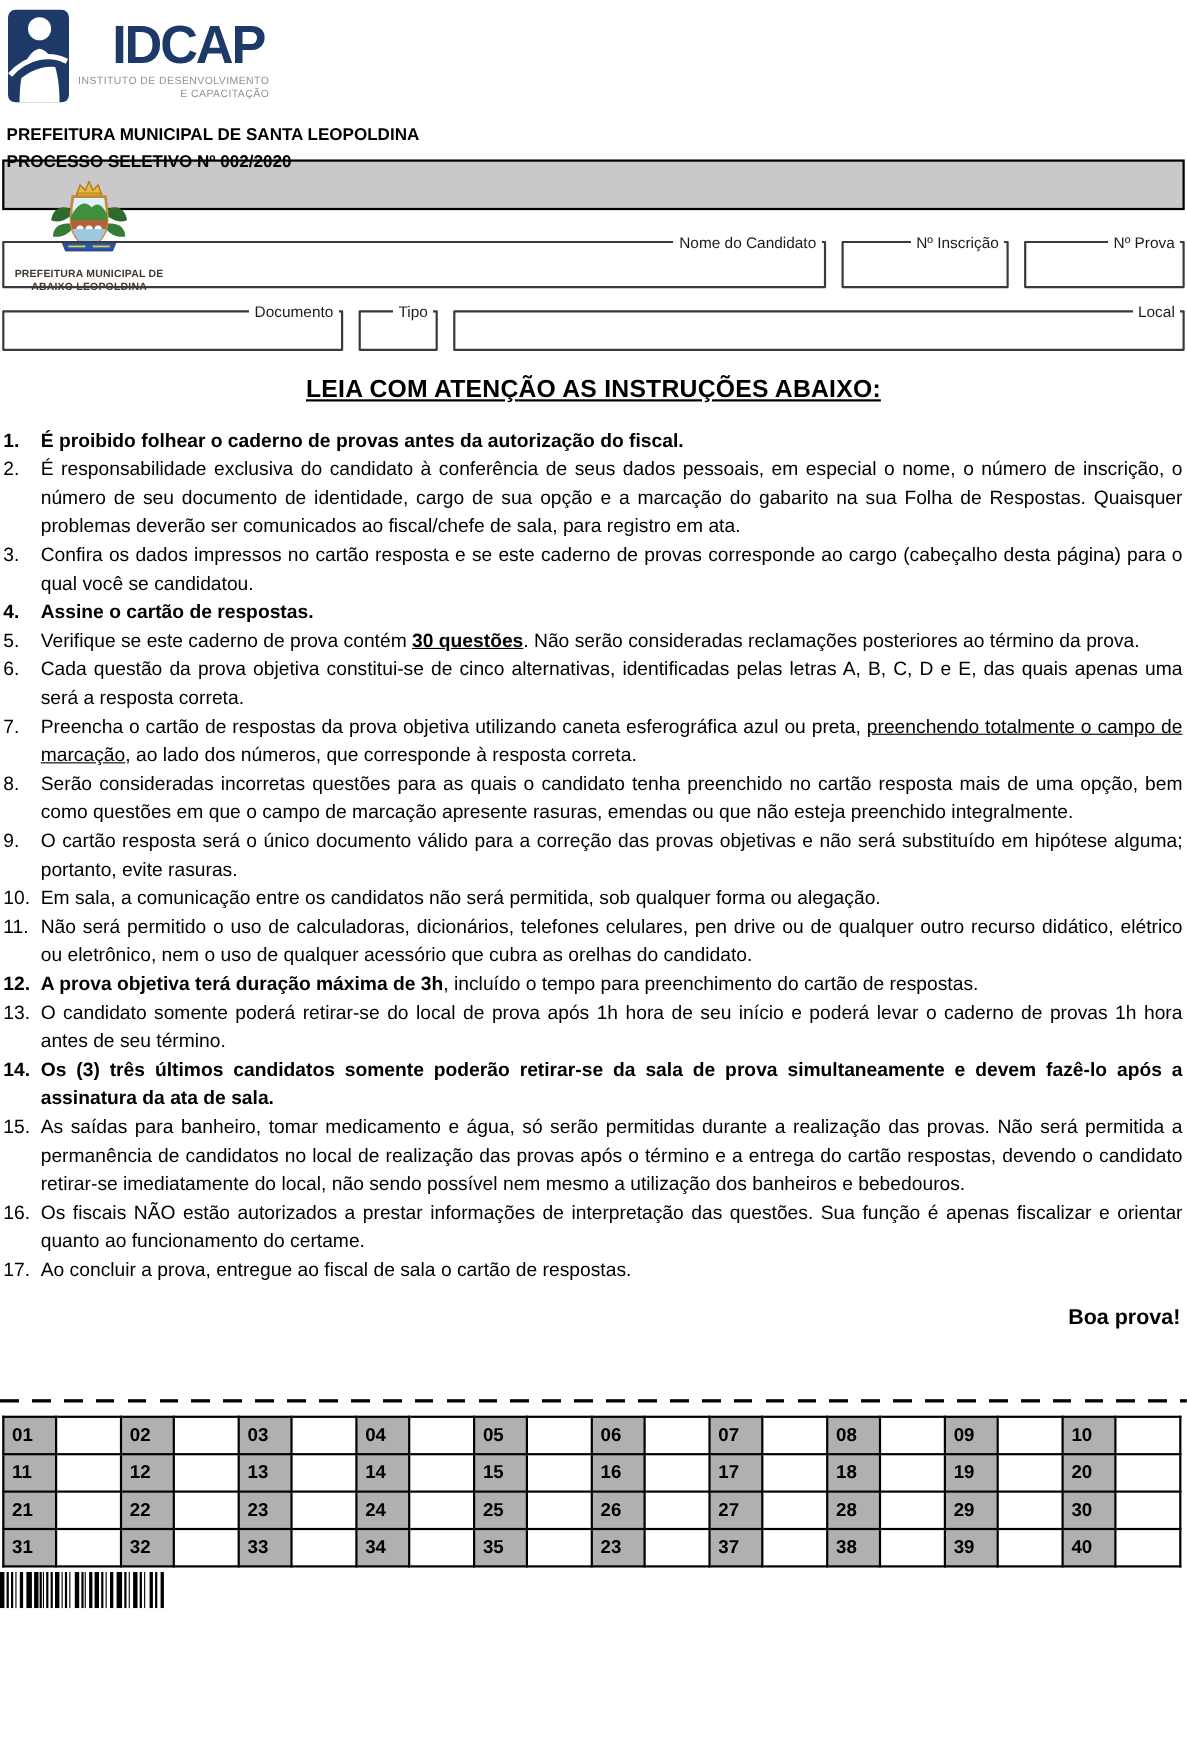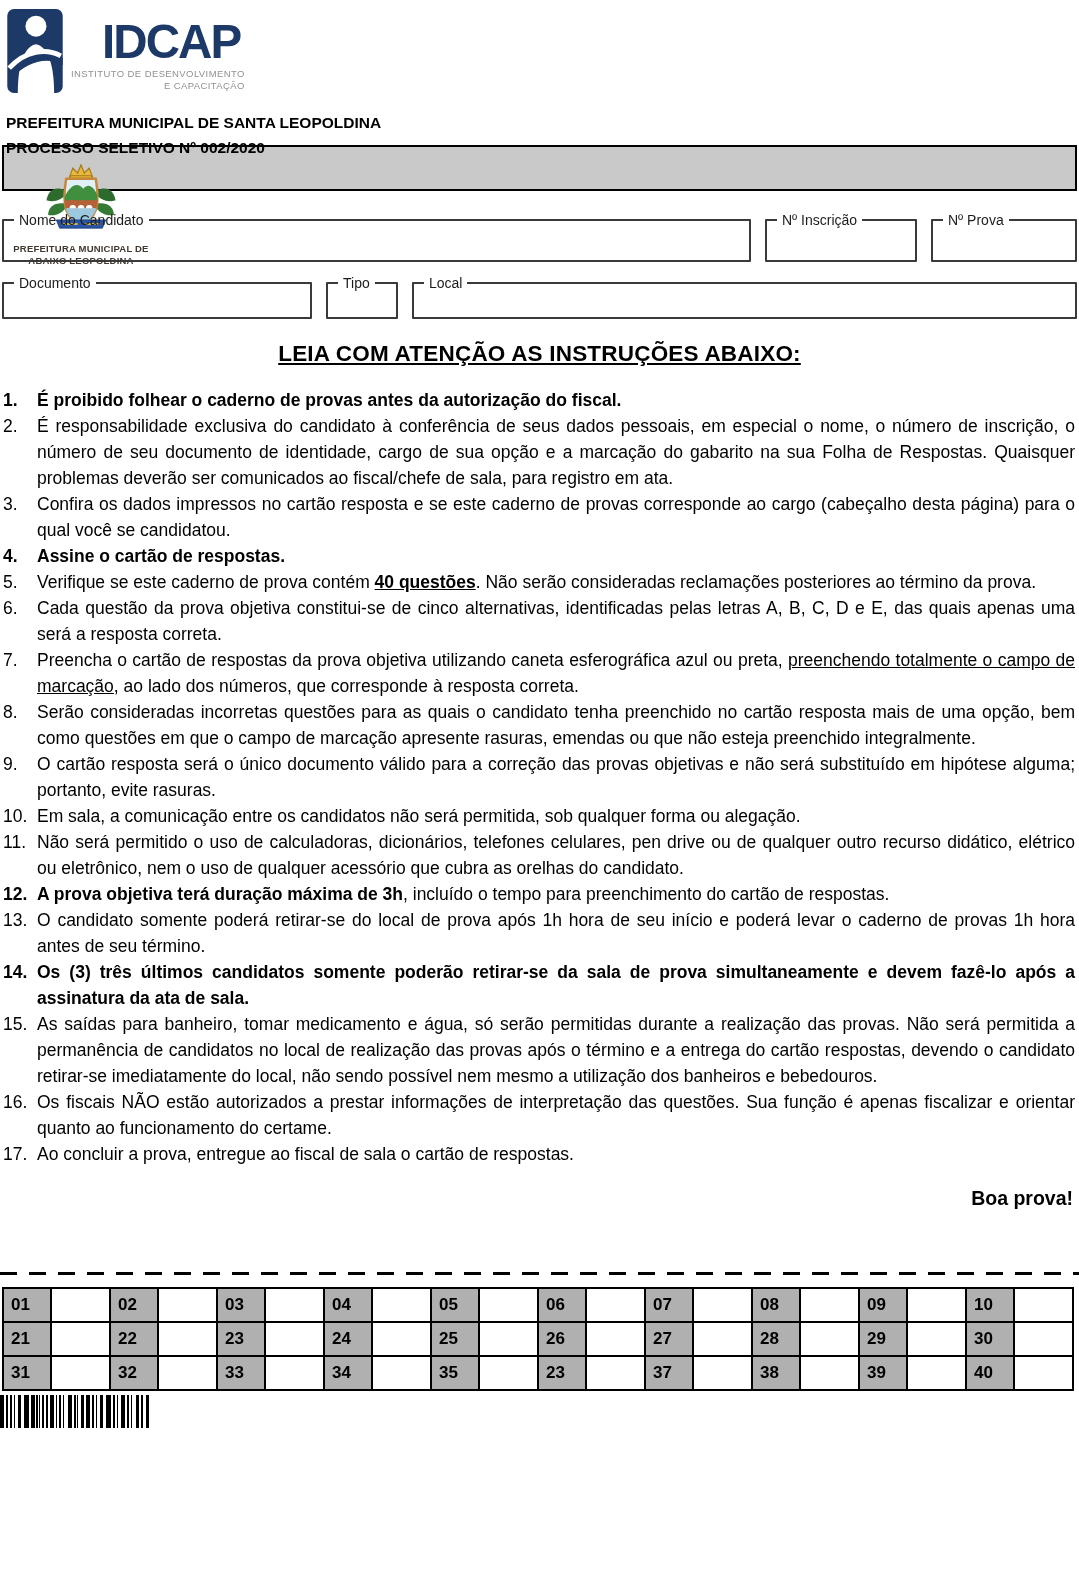--- a/index.html
+++ b/index.html
@@ -17,21 +17,21 @@
   .idcap-sub{font-size:9.5px;color:#919191;text-align:right;line-height:1.3;letter-spacing:.4px;margin-top:-6px;}
   .header-center{flex:1;font-weight:bold;font-size:15.5px;line-height:1.6;padding-top:17px;}
   .logo-crest{width:150px;text-align:center;padding-top:3px;}
   .crest-caption{font-size:9.5px;font-weight:bold;color:#43382e;line-height:1.35;letter-spacing:.2px;margin-top:1px;}
   
   .gray-bar{margin:41px 2px 0 2px;height:46px;background:#c9c9c9;border:2px solid #000;box-sizing:border-box;}
   
   .form-row{display:flex;gap:14px;margin:0 2px;}
   .form-row.row1{margin-top:21px;}
   .form-row.row2{margin-top:13px;}
-  fieldset{border:2px solid #3a3a3a;margin:0;padding:0 6px;box-sizing:border-box;min-inline-size:0;border-radius:1px;}
+  fieldset{border:2px solid #3a3a3a;margin:0;padding:0 6px;box-sizing:border-box;min-inline-size:0;border-radius:1px;text-align:right;}
   .form-row.row1 fieldset{height:50px;}
   .form-row.row2 fieldset{height:44px;}
   legend{font-size:14px;color:#1c1c1c;padding:0 5px;margin-left:4px;white-space:nowrap;}
   .f-nome{flex:1;}
   .f-inscricao{width:152px;}
   .f-prova{width:146px;}
   .f-doc{width:310px;}
   .f-tipo{width:72px;}
   .f-local{flex:1;}
   .field-value{width:100%;height:100%;}
@@ -159,21 +159,21 @@
     <div class="item">
       <span class="num">3.</span>
       <div class="body"><span>Confira os dados impressos no cartão resposta e se este caderno de provas corresponde ao cargo (cabeçalho desta página) para o qual você se candidatou.</span></div>
     </div>
     <div class="item">
       <span class="num b">4.</span>
       <div class="body"><span class="b">Assine o cartão de respostas.</span></div>
     </div>
     <div class="item">
       <span class="num">5.</span>
-      <div class="body"><span>Verifique se este caderno de prova contém </span><span class="b u">40 questões</span><span>. Não serão consideradas reclamações posteriores ao término da prova.</span></div>
+      <div class="body"><span>Verifique se este caderno de prova contém </span><span class="b u">30 questões</span><span>. Não serão consideradas reclamações posteriores ao término da prova.</span></div>
     </div>
     <div class="item">
       <span class="num">6.</span>
       <div class="body"><span>Cada questão da prova objetiva constitui-se de cinco alternativas, identificadas pelas letras A, B, C, D e E, das quais apenas uma será a resposta correta.</span></div>
     </div>
     <div class="item">
       <span class="num">7.</span>
       <div class="body"><span>Preencha o cartão de respostas da prova objetiva utilizando caneta esferográfica azul ou preta, </span><span class="u">preenchendo totalmente o campo de marcação</span><span>, ao lado dos números, que corresponde à resposta correta.</span></div>
     </div>
     <div class="item">
@@ -237,20 +237,42 @@
         <td class="a"></td>
         <td class="q">06</td>
         <td class="a"></td>
         <td class="q">07</td>
         <td class="a"></td>
         <td class="q">08</td>
         <td class="a"></td>
         <td class="q">09</td>
         <td class="a"></td>
         <td class="q">10</td>
+        <td class="a"></td>
+      </tr>
+      <tr>
+        <td class="q">11</td>
+        <td class="a"></td>
+        <td class="q">12</td>
+        <td class="a"></td>
+        <td class="q">13</td>
+        <td class="a"></td>
+        <td class="q">14</td>
+        <td class="a"></td>
+        <td class="q">15</td>
+        <td class="a"></td>
+        <td class="q">16</td>
+        <td class="a"></td>
+        <td class="q">17</td>
+        <td class="a"></td>
+        <td class="q">18</td>
+        <td class="a"></td>
+        <td class="q">19</td>
+        <td class="a"></td>
+        <td class="q">20</td>
         <td class="a"></td>
       </tr>
       <tr>
         <td class="q">21</td>
         <td class="a"></td>
         <td class="q">22</td>
         <td class="a"></td>
         <td class="q">23</td>
         <td class="a"></td>
         <td class="q">24</td>

